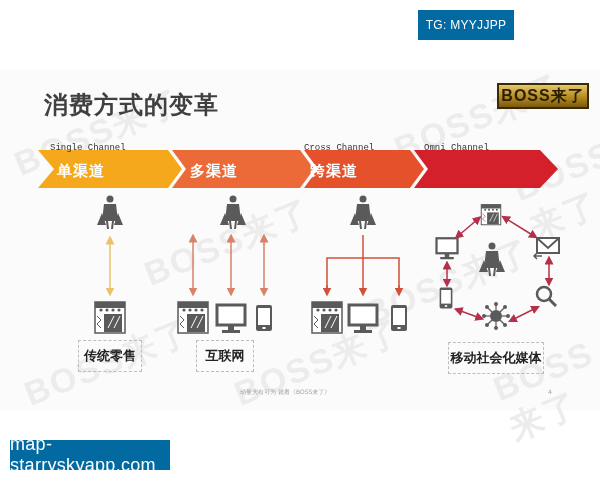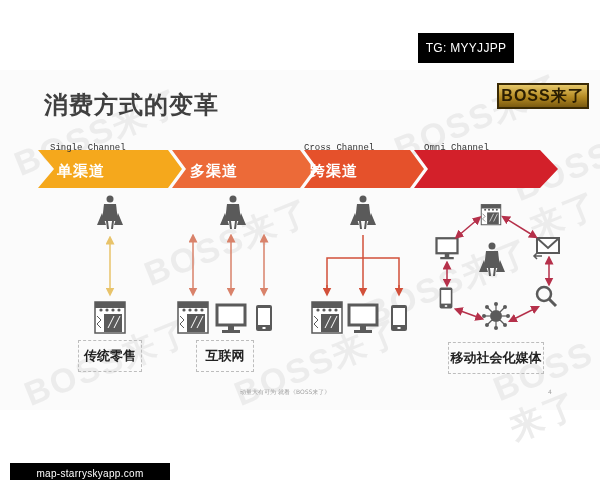--- a/index.html
+++ b/index.html
@@ -1,27 +1,26 @@
 <!DOCTYPE html>
 <html><head>
 <meta charset="utf-8">
 <style>
   * { box-sizing: border-box; margin: 0; padding: 0; }
   html, body { width: 600px; height: 480px; background: #ffffff; overflow: hidden; }
   body { position: relative; font-family: "DejaVu Sans", "Liberation Sans", sans-serif; }
 
   .badge {
-    position: absolute; background: #000000; color: #ffffff;
+    position: absolute; background: #0369a1; color: #ffffff;
     font-family: "Liberation Sans", "DejaVu Sans", sans-serif;
     font-size: 12px; display: flex; align-items: center; justify-content: center;
     letter-spacing: 0.3px;
-    margin-top: 23px;
   }
   .badge-tg { left: 418px; top: 10px; width: 96px; height: 30px; }
-  .badge-site { left: 10px; top: 440px; width: 160px; height: 20px; font-size: 10px; }
+  .badge-site { left: 10px; top: 440px; width: 160px; height: 30px; font-size: 18px; }
 
   .slide {
     position: absolute; left: 0; top: 70px; width: 600px; height: 340px;
     background: #fbfbfb;
   }
   .watermark {
     position: absolute; color: #ececec; font-family: "Liberation Sans", sans-serif;
     font-weight: bold; font-size: 34px; transform: rotate(-22deg);
     letter-spacing: 2px; pointer-events: none;
   }

